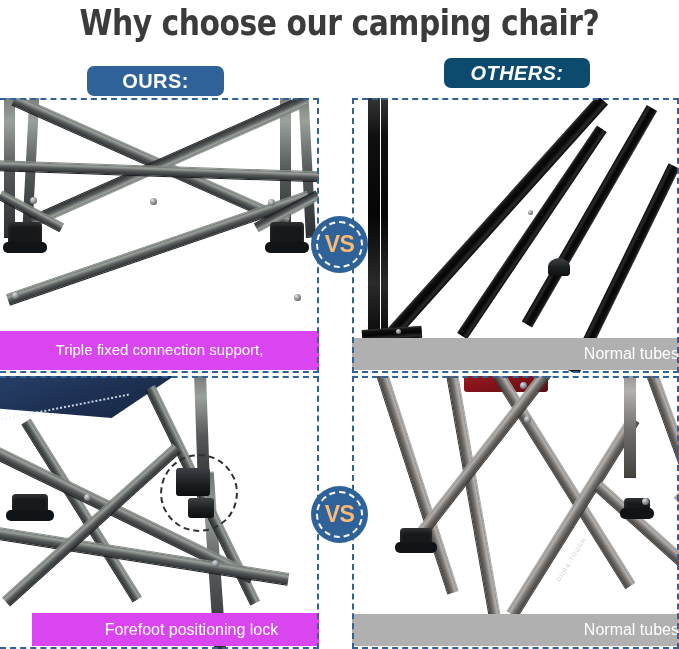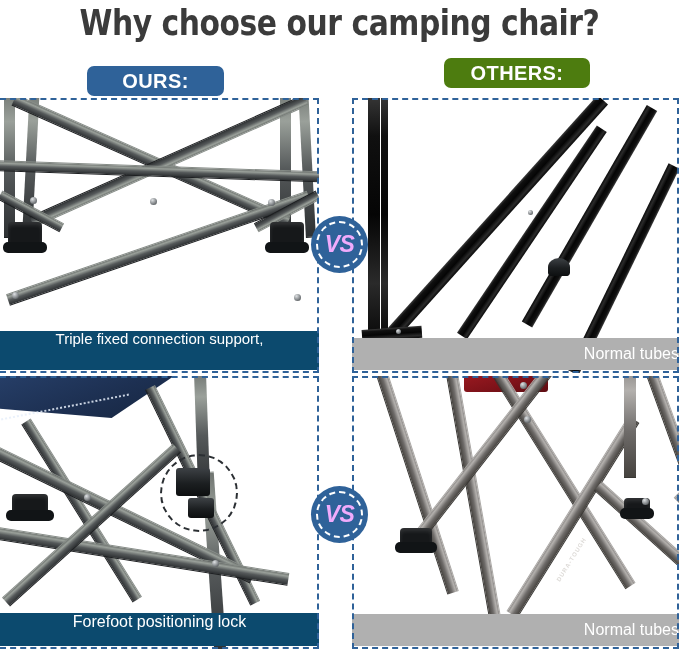--- a/index.html
+++ b/index.html
@@ -49,21 +49,22 @@
   }
   #badge-ours {
     left: 87px; top: 58px;
     width: 137px;
     background: #2f6299;
     margin-top: 8px;
   }
   #badge-others {
     left: 444px; top: 58px;
     width: 146px;
-    background: #4d7c0f;
+    background: #0c4a6e;
+    font-style: italic;
   }
 
   
   #comparison-grid {
     position: absolute;
     left: 0; top: 98px;
     width: 679px;
     height: 551px;
   }
 
@@ -107,26 +108,26 @@
     width: 100%;
     color: #ffffff;
     text-align: center;
     display: flex;
     flex-direction: column;
     align-items: center;
     justify-content: center;
     z-index: 5;
     line-height: 1.12;
   }
-  .caption-ours   { background: #0c4a6e; justify-content: space-between; }
+  .caption-ours   { background: #d946ef; }
   .caption-others { background: #b0b0b0; align-items: flex-end; }
 
   #caption-ours-top     { height: 39px; font-size: 15px; }
   #caption-others-top   { height: 32px; font-size: 16px; }
-  #caption-ours-bottom  { height: 33px; font-size: 16px; }
+  #caption-ours-bottom  { height: 33px; font-size: 16px; margin-left: 32px; }
   #caption-others-bottom{ height: 32px; font-size: 16px; }
 
   
   .vs-badge {
     position: absolute;
     width: 57px; height: 57px;
     border-radius: 50%;
     background: #2f6299;
     z-index: 20;
     display: flex;
@@ -134,24 +135,23 @@
     justify-content: center;
   }
   .vs-badge::before {
     content: "";
     position: absolute;
     left: 5px; top: 5px; right: 5px; bottom: 5px;
     border: 2px dashed #ffffff;
     border-radius: 50%;
   }
   .vs-badge span {
-    color: #f0abfc;
+    color: #fdba74;
     font-weight: 700;
     font-size: 23px;
-    font-style: italic;
     letter-spacing: -0.5px;
     position: relative;
     z-index: 1;
   }
   #vs-badge-top    { left: 311px; top: 118px; }
   #vs-badge-bottom { left: 311px; top: 388px; }
 
   
   .tube { position: absolute; transform-origin: 0 50%; }
 

